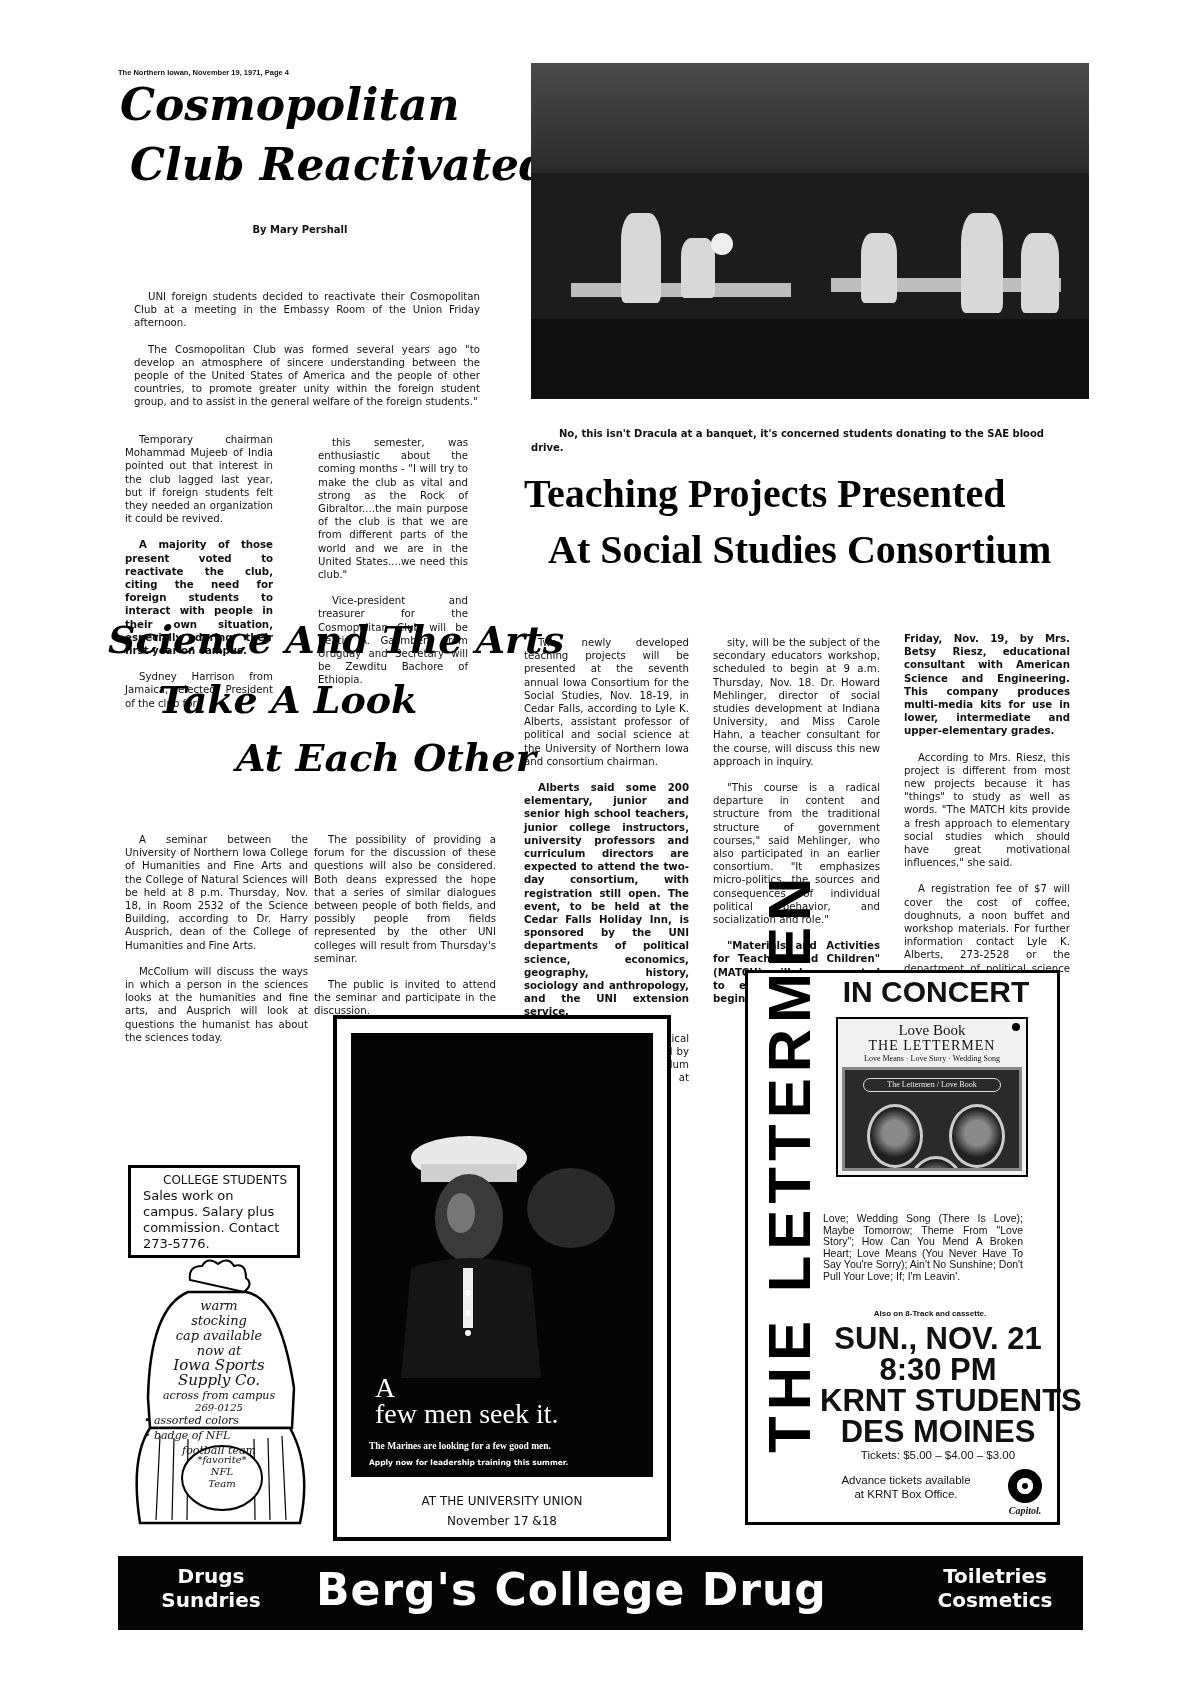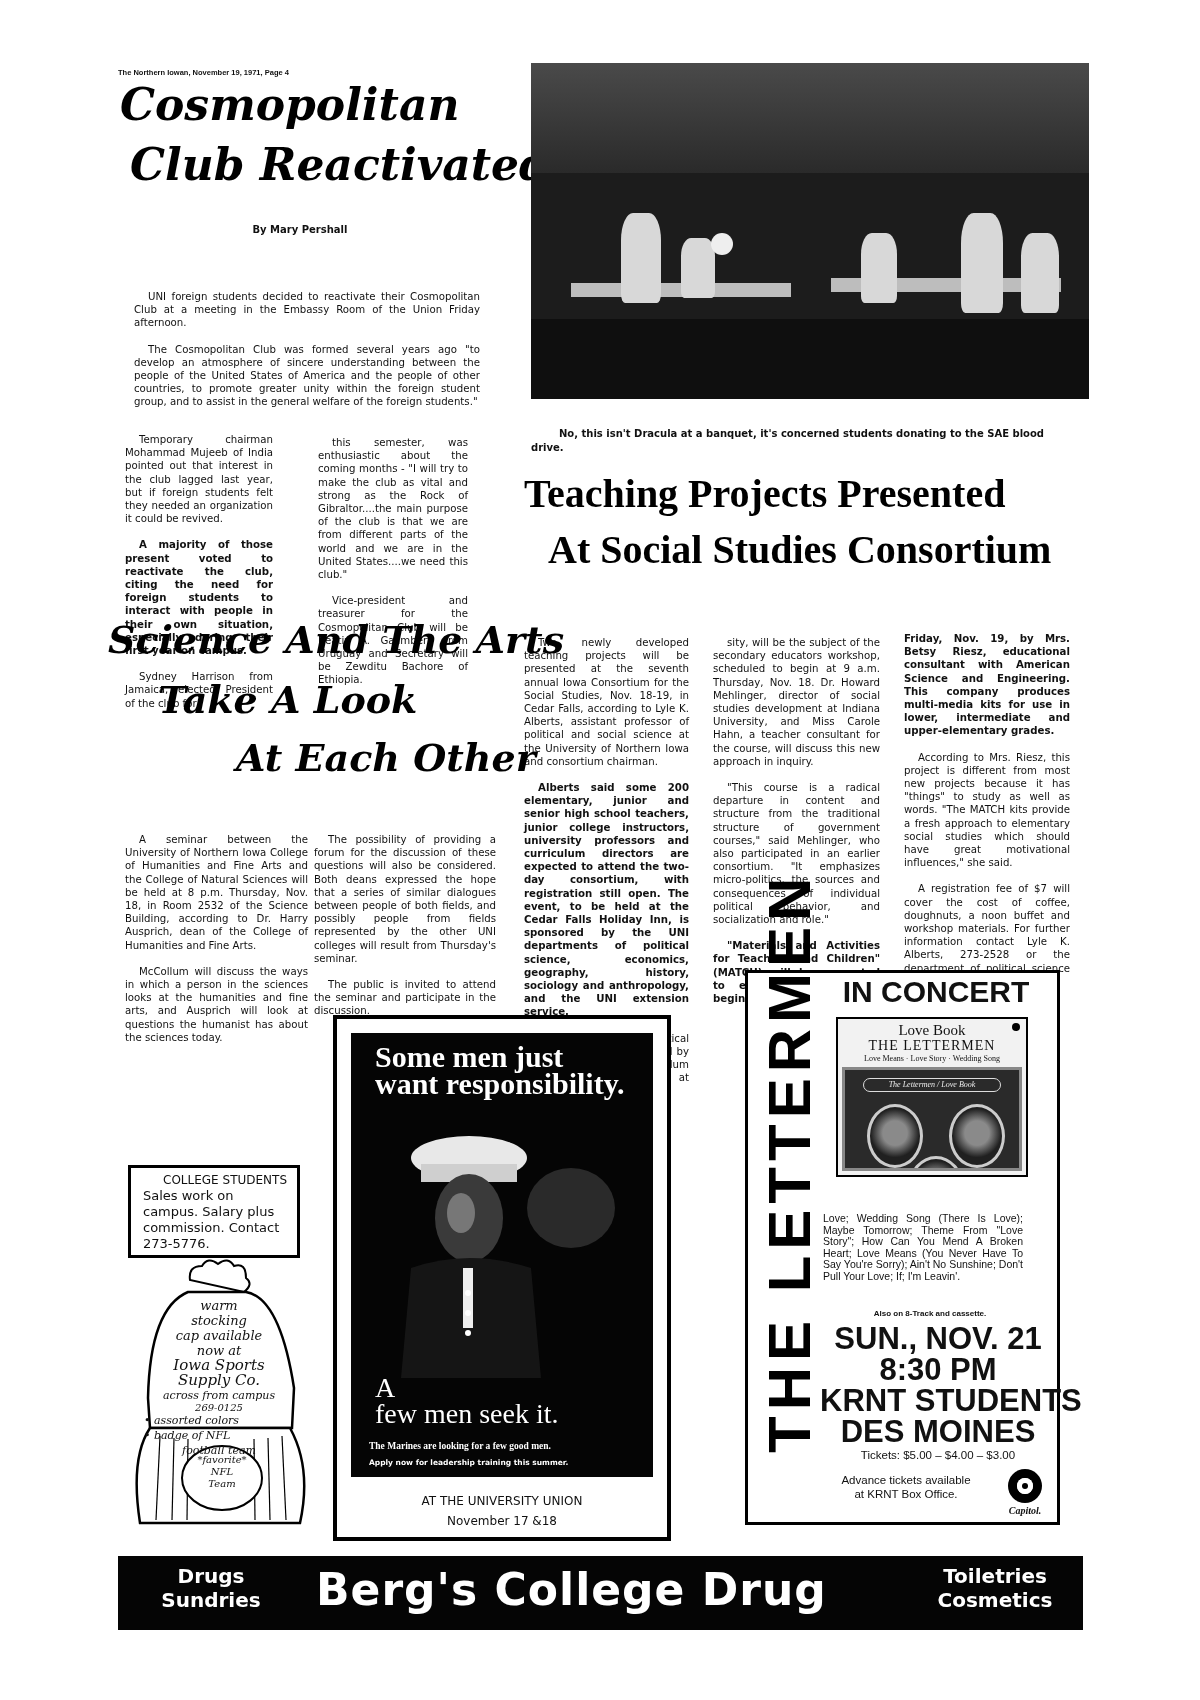--- a/index.html
+++ b/index.html
@@ -30,21 +30,21 @@
   .cap-drawing { font-family: "DejaVu Serif", serif; font-style: italic; text-align: center; color: #111; }
   .letter-ad { border: 3px solid #000; background: #fff; }
   .vert { position: absolute; left: 8px; top: 10px; width: 62px; height: 470px; }
   .vert span { display: block; transform: rotate(-90deg); transform-origin: left top; position: absolute; left: 4px; top: 470px; width: 470px; font-family: "Liberation Sans", sans-serif; font-weight: bold; font-size: 60px; letter-spacing: 6px; color: #000; white-space: nowrap; line-height: 60px; }
   .concert-h { font-family: "Liberation Sans", sans-serif; font-weight: bold; font-size: 30px; text-align: center; }
   .album { position: absolute; border: 2px solid #000; background: #f2f2f2; }
   .album .t1 { font-family: "Liberation Serif", serif; font-size: 15px; text-align: center; line-height: 15px; margin-top: 4px; }
   .album .t2 { font-family: "Liberation Serif", serif; font-size: 14px; text-align: center; letter-spacing: 1px; line-height: 15px; }
   .album .t3 { font-family: "Liberation Serif", serif; font-size: 8px; text-align: center; line-height: 11px; }
   .album .cover { position: absolute; left: 4px; right: 4px; top: 48px; bottom: 4px; background: #2a2a2a; border: 3px solid #888; overflow: hidden; }
-  .album .banner { position: absolute; left: 18px; right: 18px; top: 8px; height: 14px; border: 1px solid #ddd; border-radius: 8px; color: #eee; font-family: "Liberation Serif", serif; font-style: italic; font-size: 8px; text-align: center; line-height: 12px; }
+  .album .banner { position: absolute; left: 18px; right: 18px; top: 8px; height: 14px; border: 1px solid #ddd; border-radius: 8px; color: #eee; font-family: "Liberation Serif", serif; font-size: 8px; text-align: center; line-height: 12px; }
   .album .oval { position: absolute; width: 56px; height: 64px; border-radius: 50%; border: 3px solid #ccc; background: radial-gradient(circle at 50% 45%, #8a8a8a 0 30%, #202020 60%); }
   .songs { font-family: "Liberation Sans", sans-serif; font-size: 10.5px; line-height: 11.5px; text-align: justify; }
   .also { font-family: "Liberation Sans", sans-serif; font-weight: bold; font-size: 8px; text-align: center; }
   .big-date { font-family: "Liberation Sans", sans-serif; font-weight: bold; font-size: 31px; line-height: 31px; text-align: center; white-space: nowrap; }
   .tickets { font-family: "Liberation Sans", sans-serif; font-size: 11.5px; text-align: center; }
   .advance { font-family: "Liberation Sans", sans-serif; font-size: 11.5px; line-height: 14px; text-align: center; }
   .capitol-logo { width: 34px; height: 34px; border-radius: 50%; background: #000; position: absolute; }
   .capitol-logo::after { content: ""; position: absolute; left: 9px; top: 9px; width: 16px; height: 16px; border-radius: 50%; background: #fff; box-shadow: inset 0 0 0 5px #fff; }
   .capitol-logo::before { content: ""; position: absolute; left: 14px; top: 14px; width: 6px; height: 6px; border-radius: 50%; background: #000; z-index: 2; }
   .berg { background: #050505; color: #fff; font-family: "DejaVu Sans", sans-serif; font-weight: bold; }
@@ -159,24 +159,20 @@
   </div>
   <div class="abs cap-drawing" style="left:52px; top:196px; width:80px; font-size:10px; line-height:12px;">
     <div>*favorite*</div>
     <div>NFL</div>
     <div>Team</div>
   </div>
 </div>
 
 <div class="abs marine-ad" style="left:333px; top:1015px; width:338px; height:526px;">
   <div class="marine-inner">
-    <div class="marine-h">
-      <div>Some men just</div>
-      <div>want responsibility.</div>
-    </div>
     <svg class="abs" style="left:40px; top:95px;" width="230" height="250" viewBox="0 0 230 250">
       <ellipse cx="78" cy="30" rx="58" ry="22" fill="#e8e8e8"></ellipse>
       <rect x="30" y="36" width="96" height="18" fill="#cfcfcf"></rect>
       <ellipse cx="78" cy="90" rx="34" ry="44" fill="#3a3a3a"></ellipse>
       <ellipse cx="70" cy="85" rx="14" ry="20" fill="#777"></ellipse>
       <path d="M20 140 Q78 120 140 140 L150 250 L10 250 Z" fill="#151515"></path>
       <rect x="72" y="140" width="10" height="60" fill="#eee"></rect>
       <circle cx="77" cy="165" r="3" fill="#fff"></circle>
         <circle cx="77" cy="185" r="3" fill="#fff"></circle>
       <circle cx="77" cy="205" r="3" fill="#fff"></circle>

